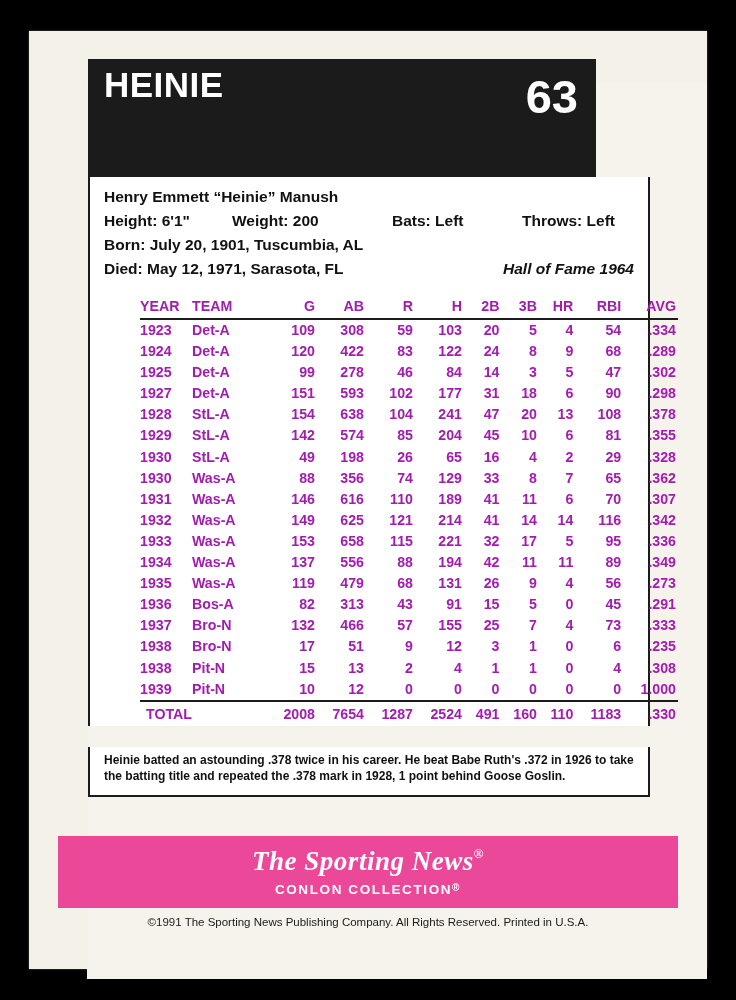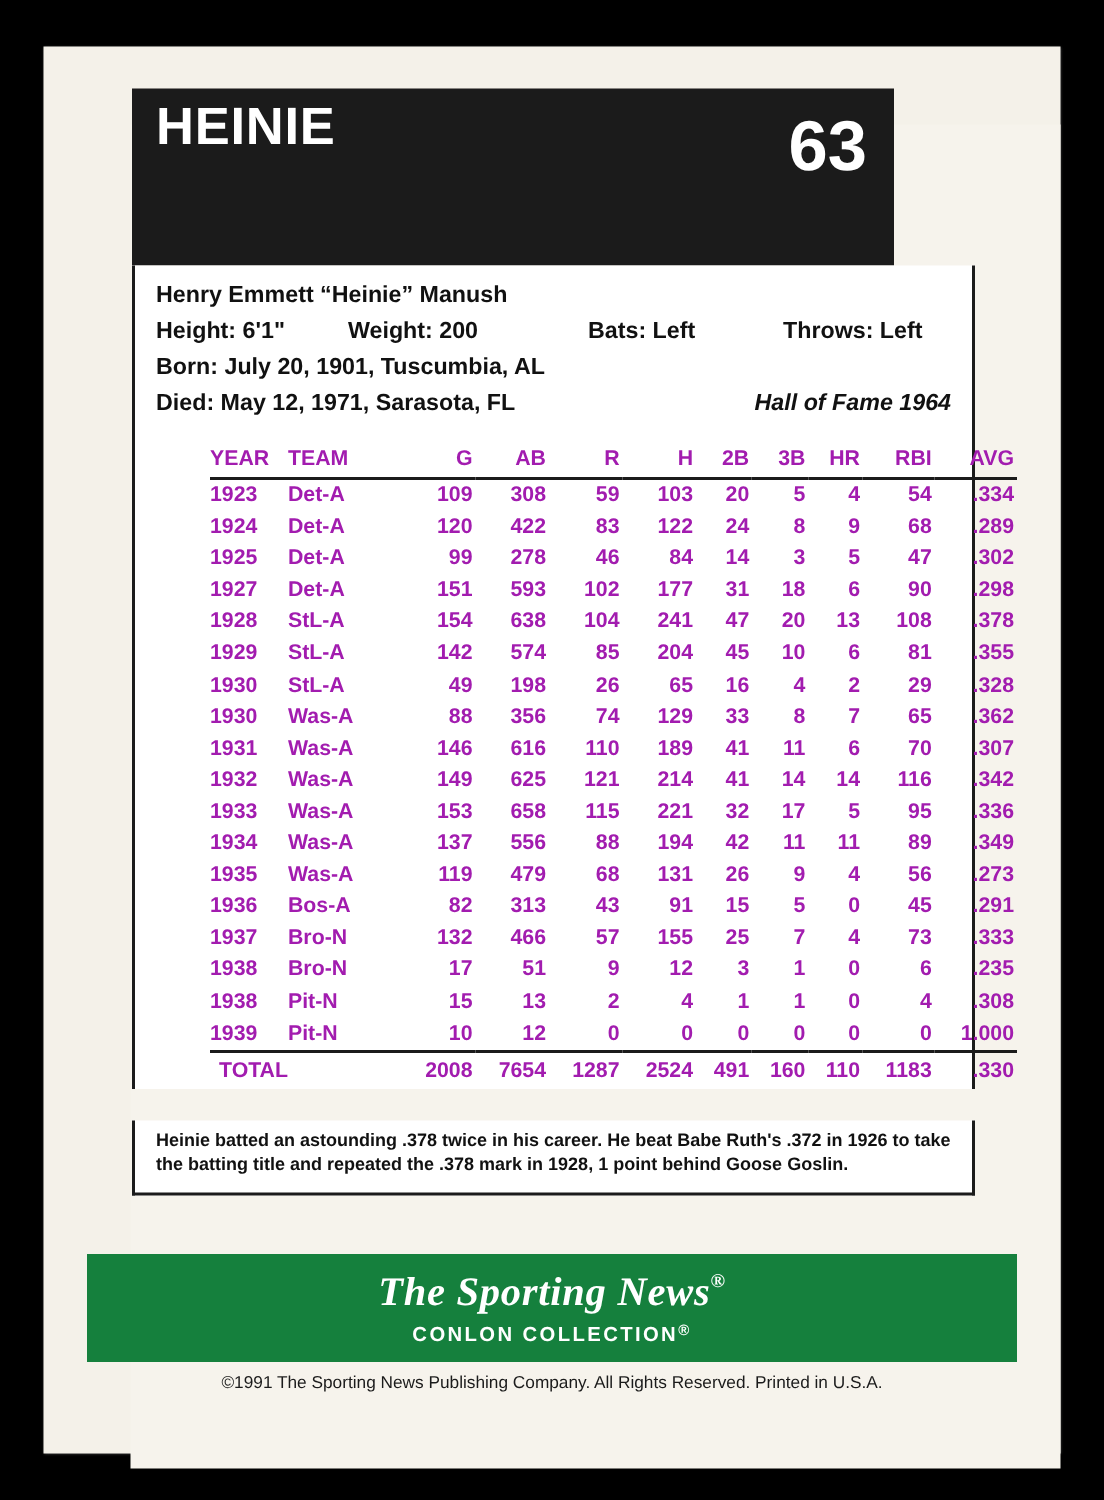--- a/index.html
+++ b/index.html
@@ -153,21 +153,21 @@
     font-weight: bold;
     line-height: 1.32;
     color: #111;
   }
   
   .footer-band {
     position: absolute;
     left: 58px;
     width: 620px;
     height: 72px;
-    background: #15803d;
+    background: #ec4899;
     color: #ffffff;
     text-align: center;
   }
   .tsn-logo {
     font-family: "Liberation Serif", serif;
     font-size: 27px;
     font-weight: bold;
     font-style: italic;
     letter-spacing: 0.5px;
     margin-top: 10px;

